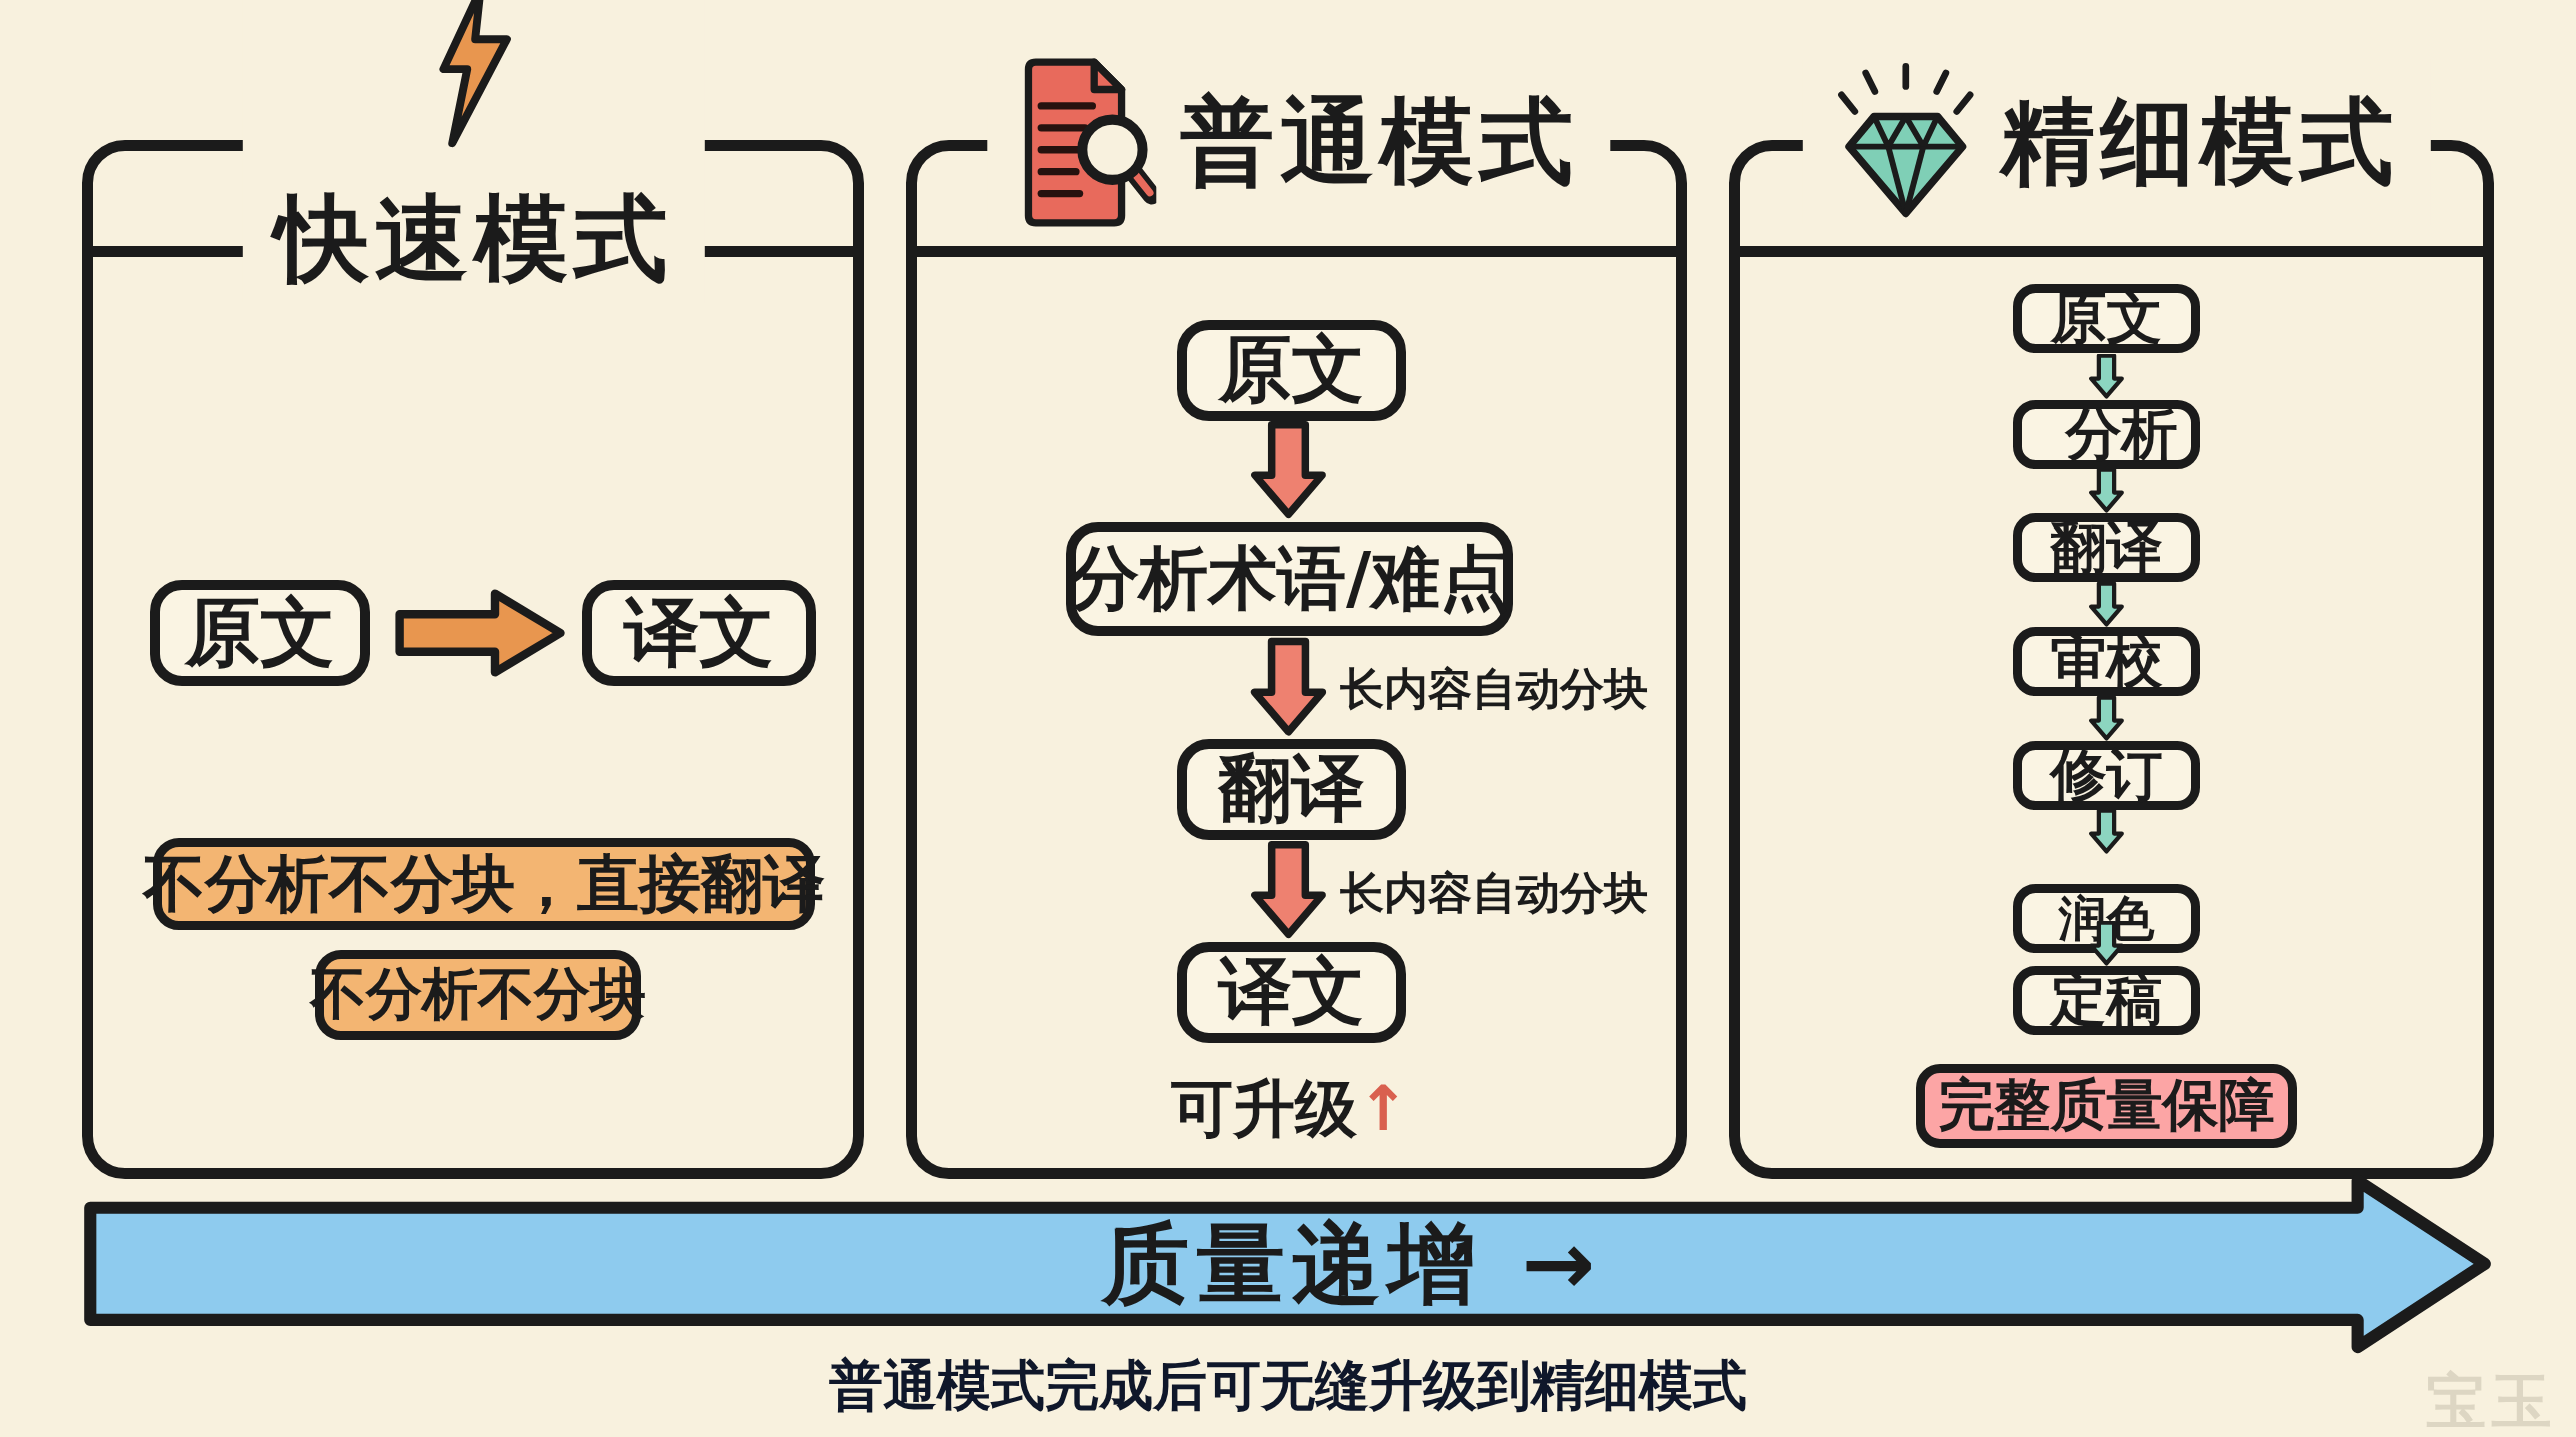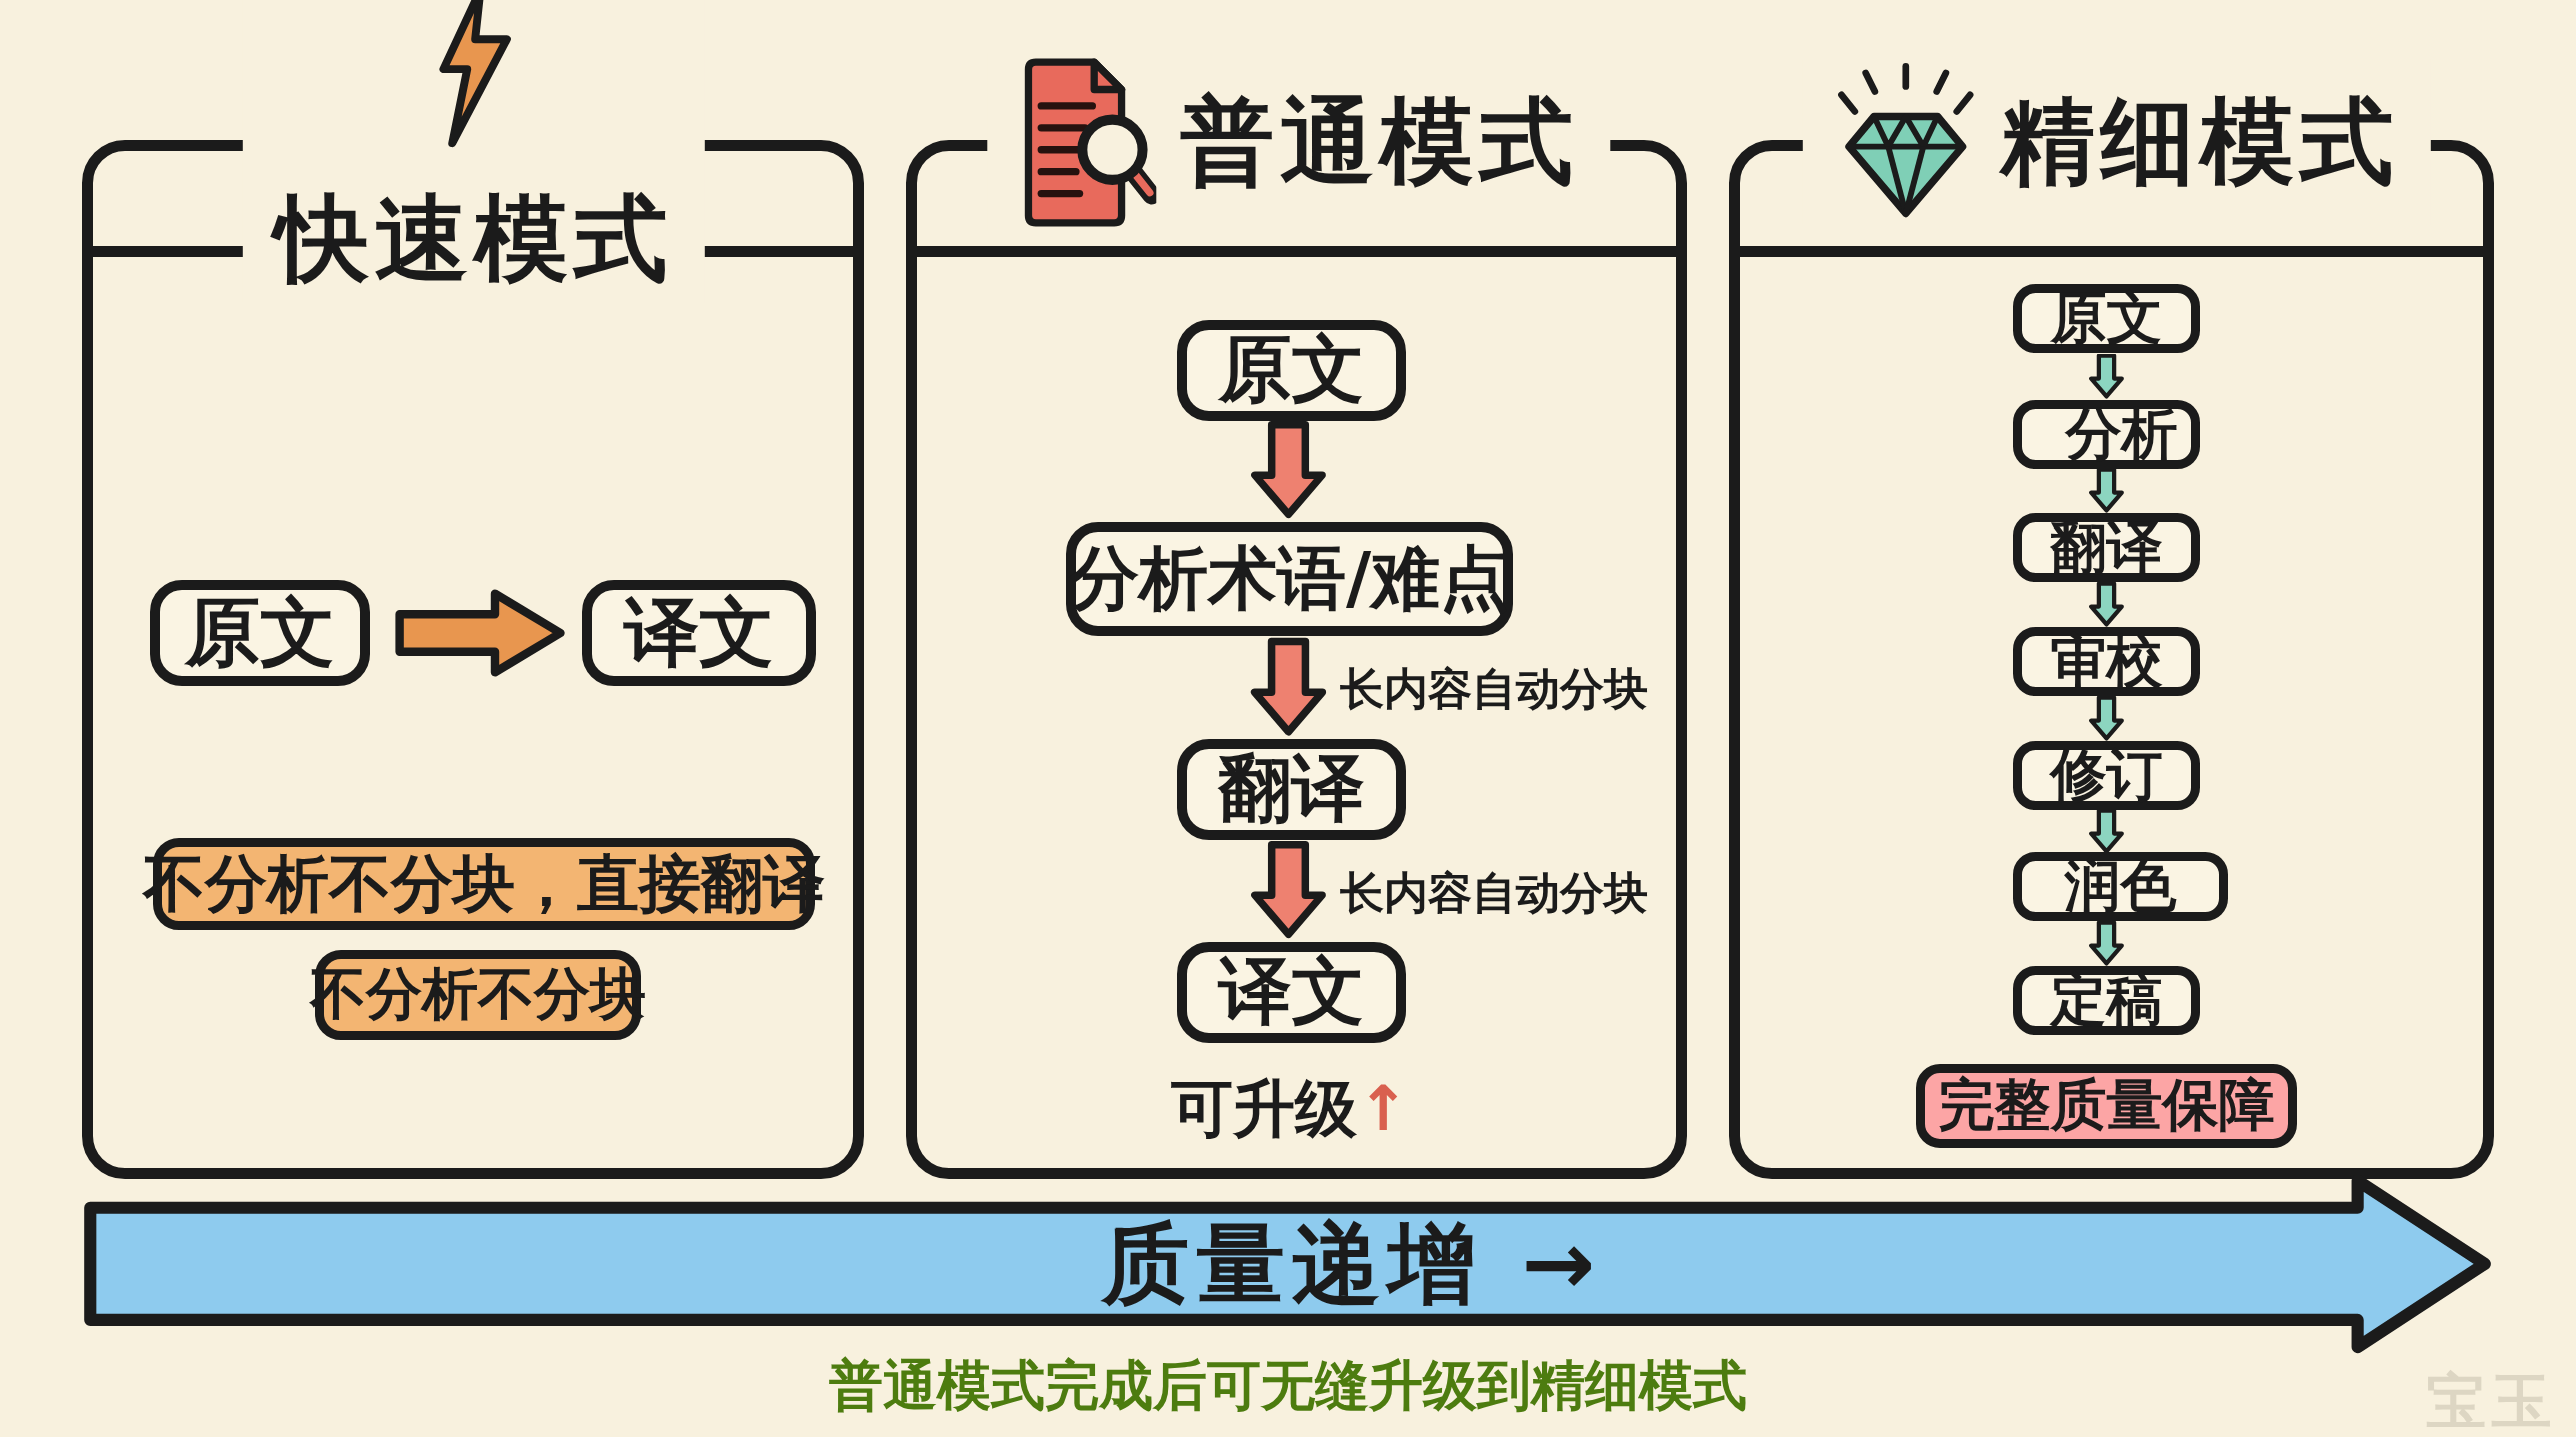--- a/index.html
+++ b/index.html
@@ -50,21 +50,21 @@
     position:absolute;font-size:62px;font-weight:900;color:#1b1b1b;white-space:nowrap;
   }
   .upgrade .up{color:#d9604f;}
   .banner-label{
     position:absolute;top:1206px;left:1352px;transform:translateX(-50%);
     height:116px;line-height:116px;font-size:88px;font-weight:900;color:#1b1b1b;
     letter-spacing:7.5px;white-space:nowrap;
   }
   .caption{
     position:absolute;top:1350px;left:0;right:0;text-align:center;
-    font-size:54px;font-weight:900;color:#4d7c0f;
+    font-size:54px;font-weight:900;color:#0f172a;
   }
   .watermark{
     position:absolute;top:1362px;left:2426px;
     font-size:60px;font-weight:700;color:#ddd6c3;letter-spacing:5.6px;
   }
 </style>
 </head>
 <body>
 
 <div class="canvas">
@@ -179,21 +179,21 @@
   <div class="box" style="left:2013px;top:627px;width:187px;height:69px;font-size:56px;border-width:9.4px;border-radius:22.5px;">审校</div>
   <svg class="flow-arrow" style="left:2084px;top:696px;" width="45" height="45" viewBox="0 0 84 106">
     <path d="M24 4 H60 V58 H78 L42 100 L6 58 H24 Z" fill="#8cd5c0" stroke="#1b1b1b" stroke-width="10" stroke-linejoin="round"></path>
   </svg>
 
   <div class="box" style="left:2013px;top:741px;width:187px;height:69px;font-size:56px;border-width:9.4px;border-radius:22.5px;">修订</div>
   <svg class="flow-arrow" style="left:2084px;top:809px;" width="45" height="45" viewBox="0 0 84 106">
     <path d="M24 4 H60 V58 H78 L42 100 L6 58 H24 Z" fill="#8cd5c0" stroke="#1b1b1b" stroke-width="10" stroke-linejoin="round"></path>
   </svg>
 
-  <div class="box" style="left:2013px;top:852px;width:215px;height:69px;font-size:56px;border-width:9.4px;border-radius:22.5px;">润色</div>
+  <div class="box" style="left:2013px;top:884px;width:187px;height:69px;font-size:48px;border-width:9.4px;border-radius:22.5px;">润色</div>
   <svg class="flow-arrow" style="left:2084px;top:921px;" width="45" height="45" viewBox="0 0 84 106">
     <path d="M24 4 H60 V58 H78 L42 100 L6 58 H24 Z" fill="#8cd5c0" stroke="#1b1b1b" stroke-width="10" stroke-linejoin="round"></path>
   </svg>
 
   <div class="box" style="left:2013px;top:966px;width:187px;height:69px;font-size:56px;border-width:9.4px;border-radius:22.5px;">定稿</div>
 
   <div class="badge" style="left:1916px;top:1064px;width:381px;height:84px;font-size:56px;">完整质量保障</div>
 
   <svg style="position:absolute;left:0;top:1175px;" width="2576" height="187" viewBox="0 0 2752 200">
     <path d="M95 35 L2520 35 L2520 6 L2656 95 L2520 184 L2520 155 L95 155 Z" fill="#8ecbee" stroke="#1b1b1b" stroke-width="13" stroke-linejoin="round"></path>

